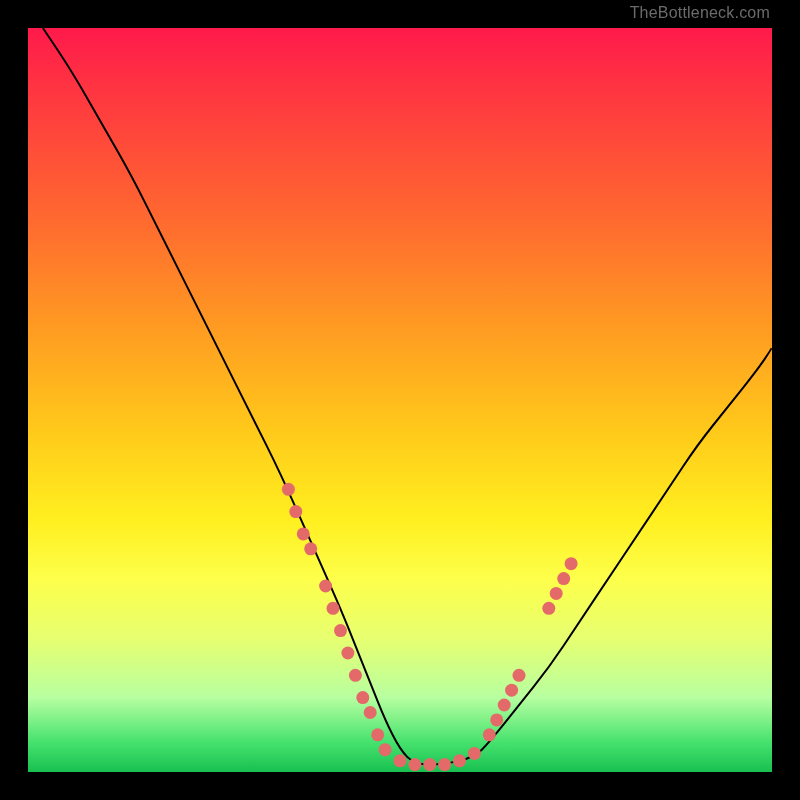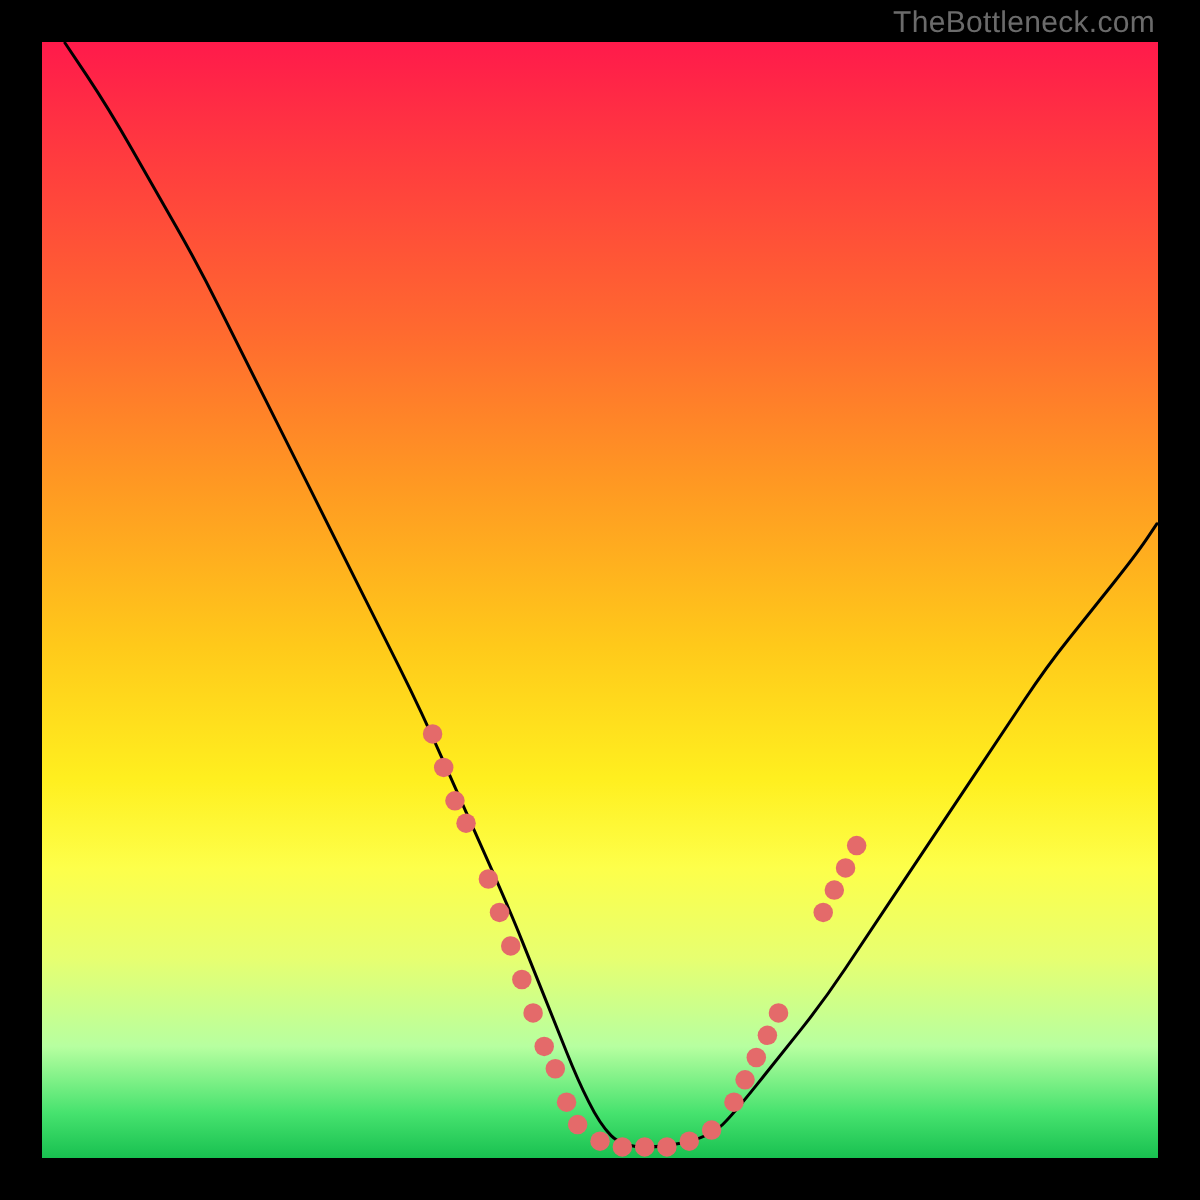--- a/index.html
+++ b/index.html
@@ -37,21 +37,21 @@
       #b7ffa0 90%,
       #46e26e 96%,
       #18c050 100%
     );
   }
   .attribution {
     position: absolute;
     top: 4px;
     right: 30px;
     color: #6b6b6b;
-    font-size: 20px;
+    font-size: 16px;
     font-weight: 500;
     letter-spacing: 0.2px;
     margin-left: 12px;
   }
   svg.curve {
     position: absolute;
     top: 0; left: 0;
     width: 744px;
     height: 744px;
     overflow: visible;

